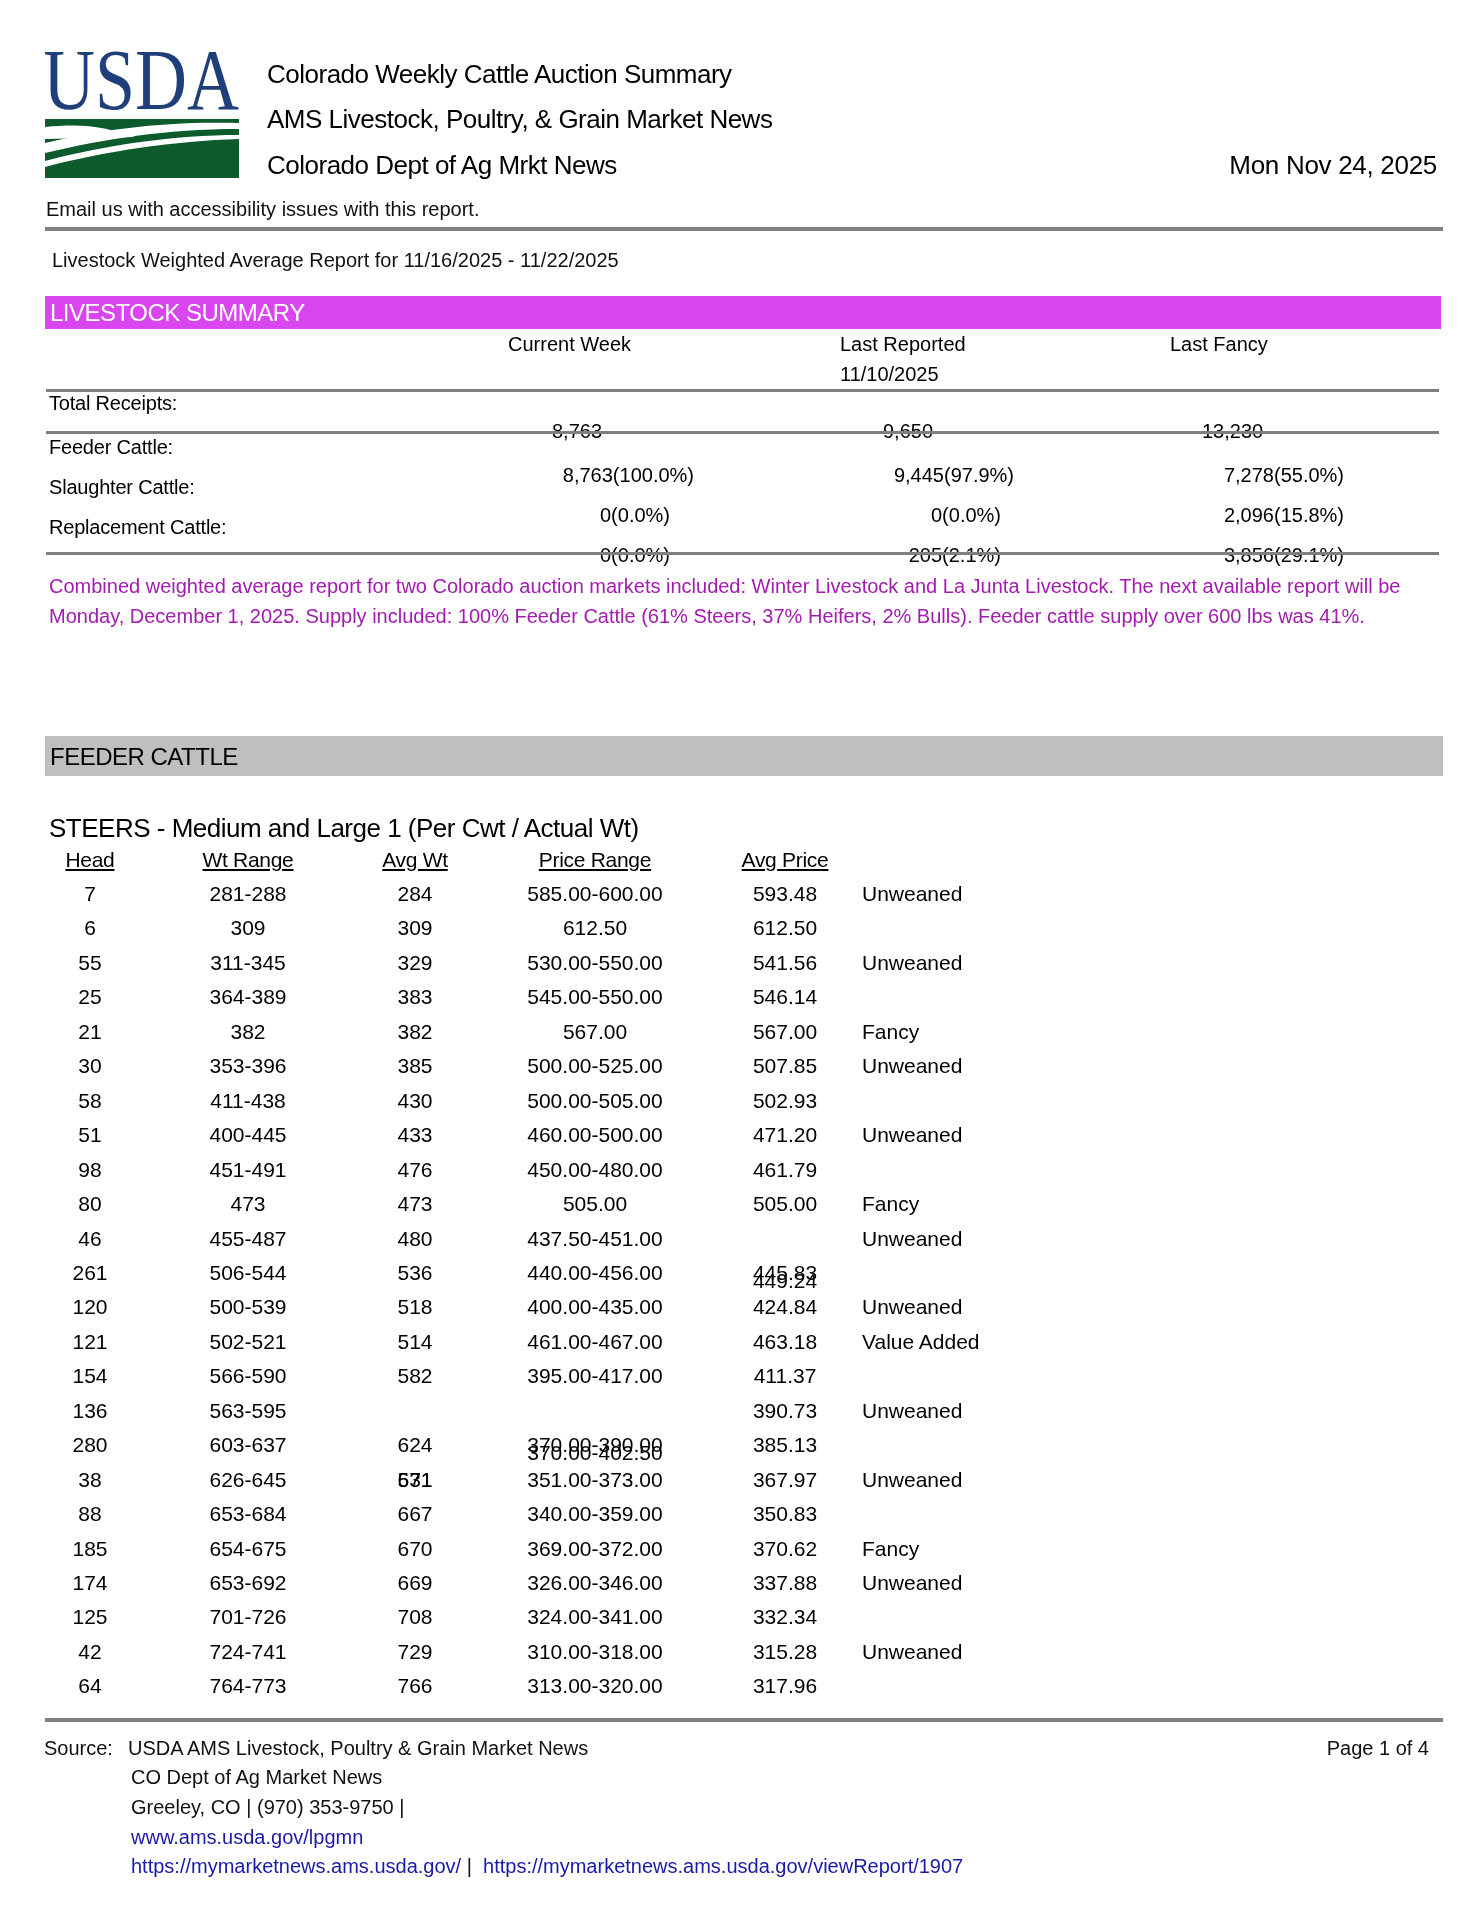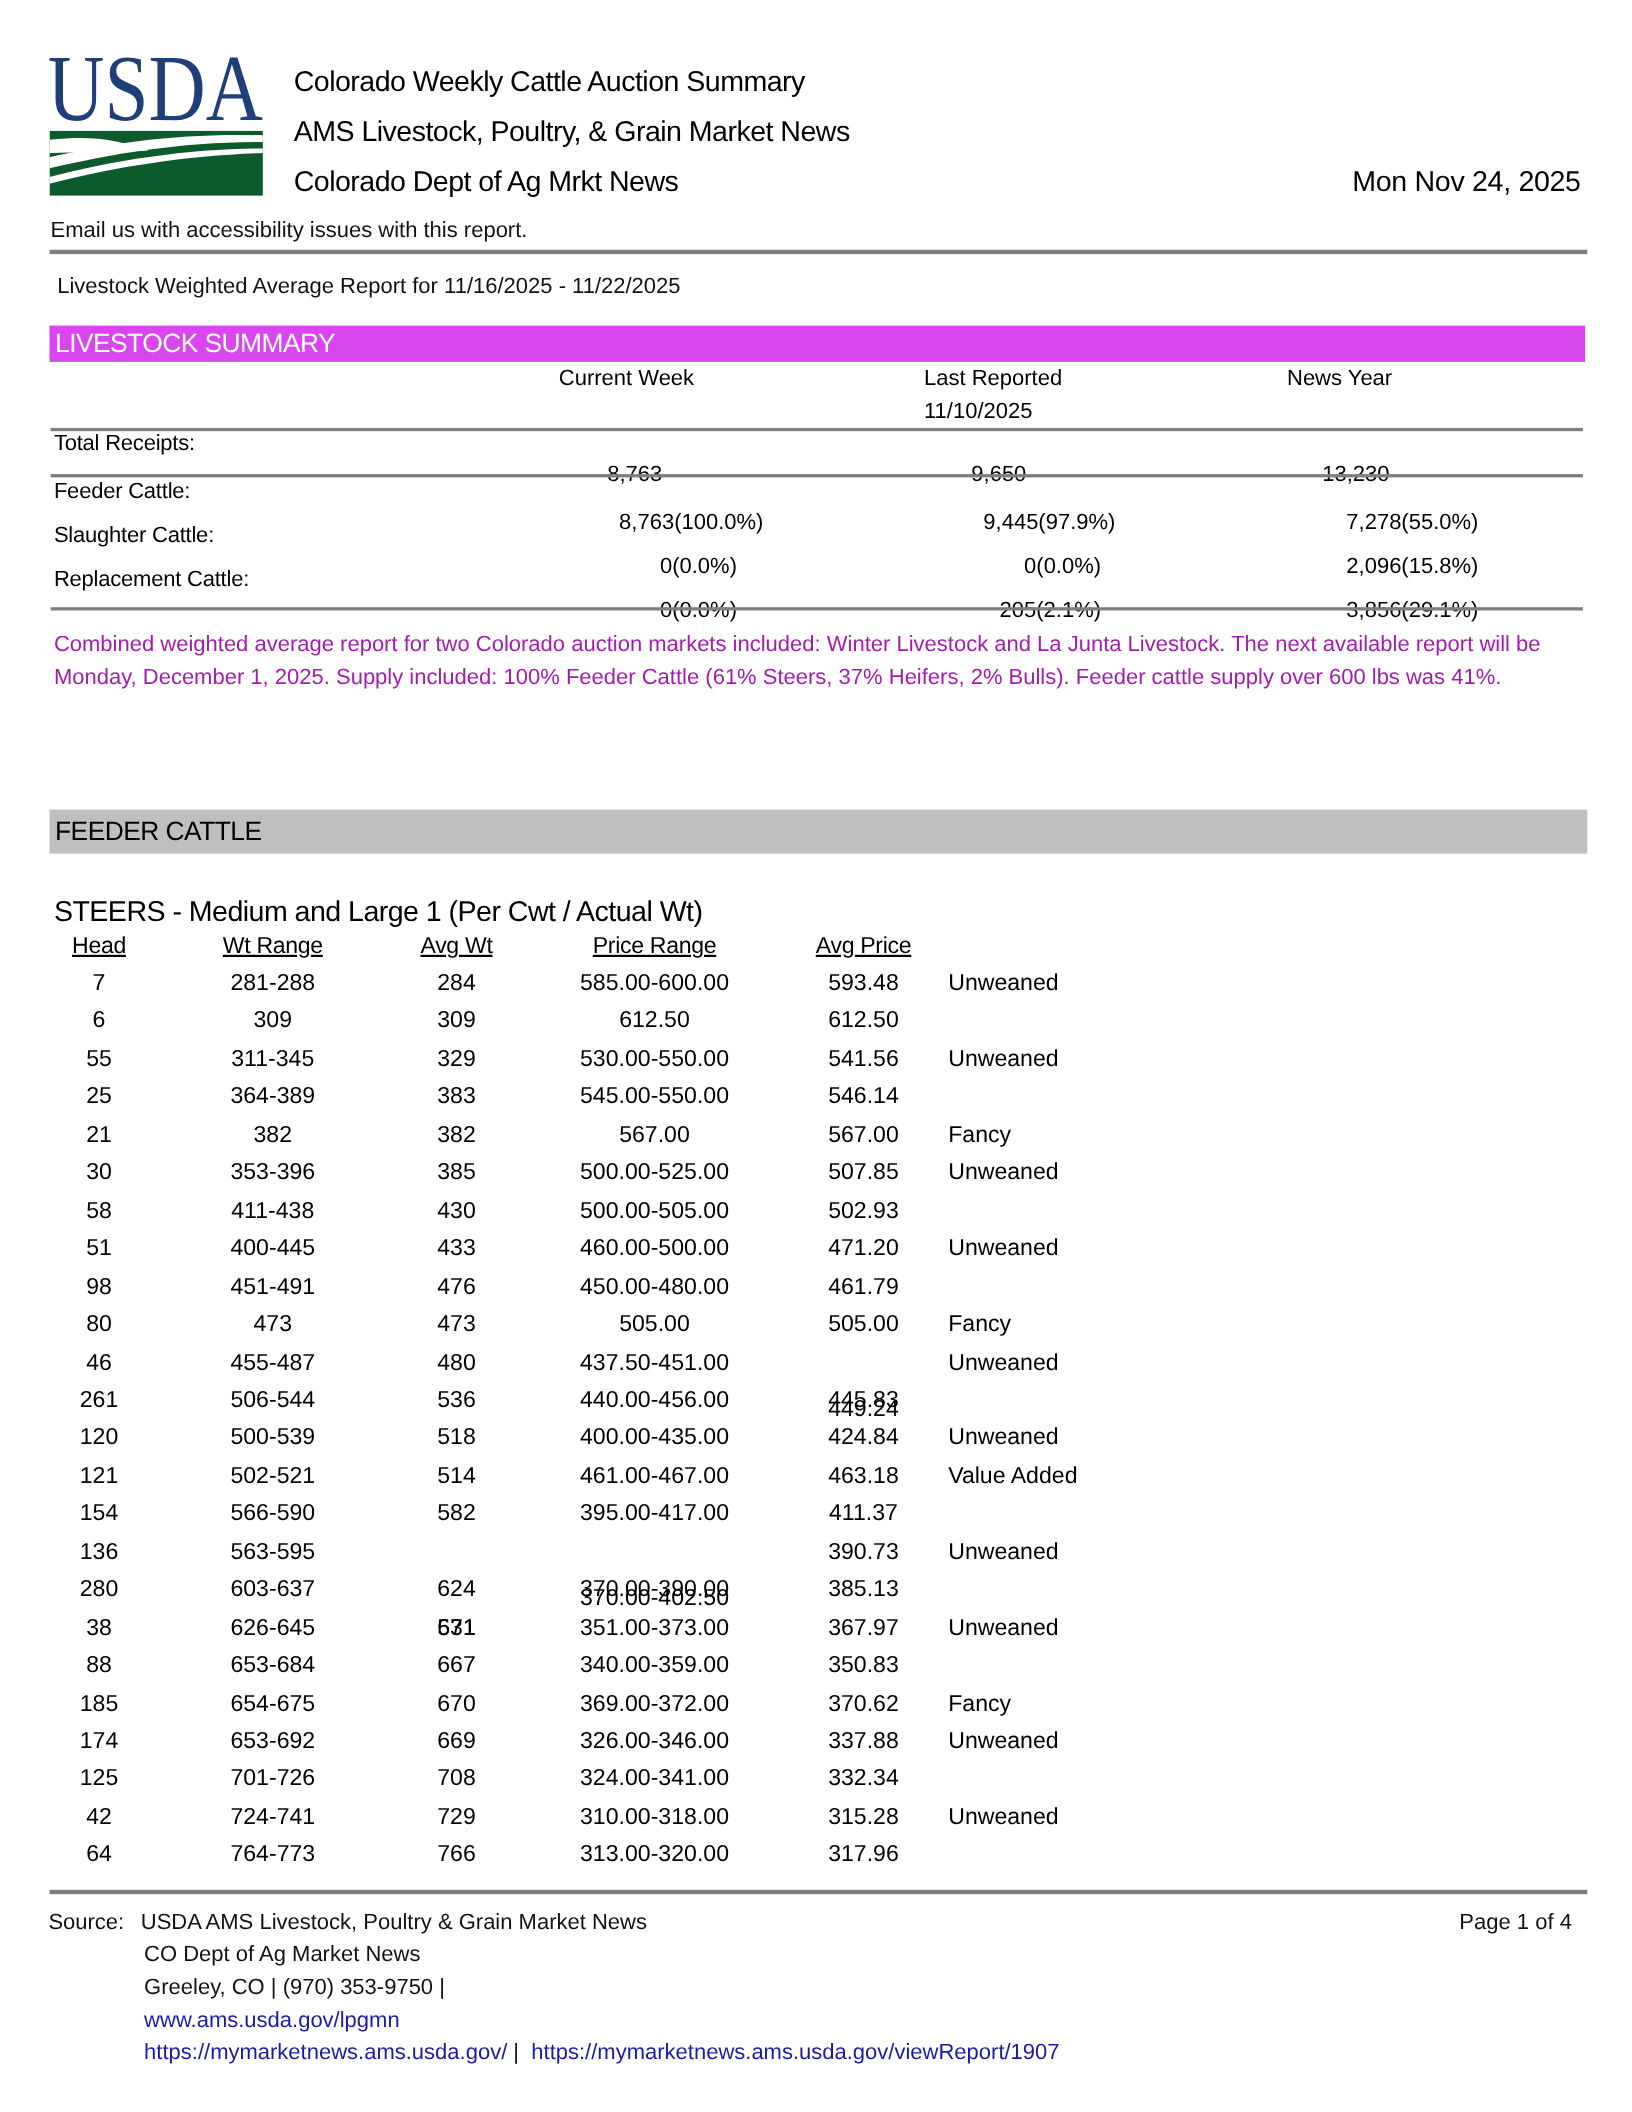--- a/index.html
+++ b/index.html
@@ -51,21 +51,21 @@
 
 <div class="abs subtitle">Livestock Weighted Average Report for 11/16/2025 - 11/22/2025</div>
 
 <div class="bar-dark">
   <span>LIVESTOCK SUMMARY</span>
 </div>
 
 <div class="abs sum-head" style="left:508px; top:333px">Current Week</div>
 <div class="abs sum-head" style="left:840px; top:333px">Last Reported</div>
 <div class="abs sum-head" style="left:840px; top:363px">11/10/2025</div>
-<div class="abs sum-head" style="left:1170px; top:333px">News Year</div>
+<div class="abs sum-head" style="left:1170px; top:333px">Last Fancy</div>
 <div class="rule" style="top:389px; height:3px"></div>
 
 <div>
   <div class="abs sum-label" style="top:392px">Total Receipts:</div>
   <div class="abs sum-val" style="left:552px; top:392px">8,763</div>
   <div class="abs sum-val" style="left:883px; top:392px">9,650</div>
   <div class="abs sum-val" style="left:1202px; top:392px">13,230</div>
 </div>
 <div class="rule" style="top:431px; height:3px"></div>
 

